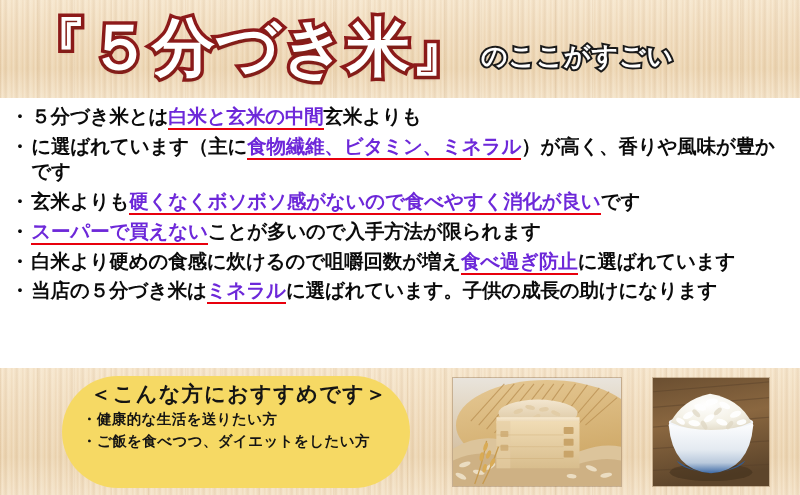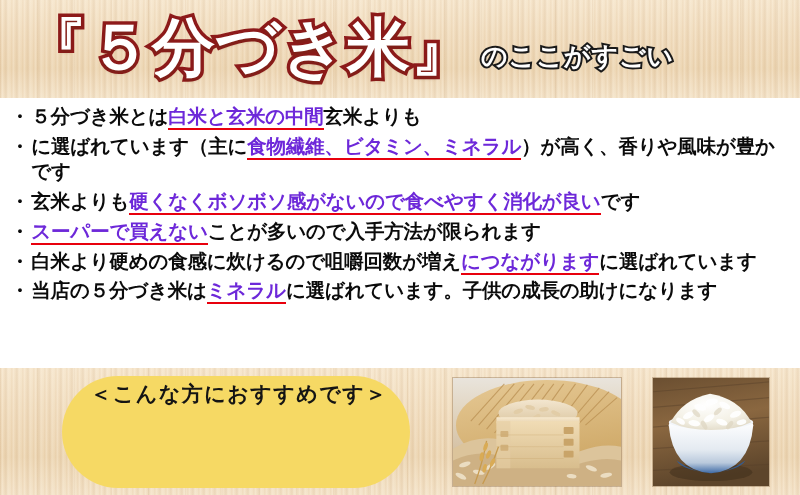--- a/index.html
+++ b/index.html
@@ -158,32 +158,34 @@
     <div class="bullet">
       <span class="dot">・</span>
       <span class="txt"><span>玄米よりも</span><span class="hl">硬くなくボソボソ感がないので食べやすく消化が良い</span><span>です</span></span>
     </div>
     <div class="bullet">
       <span class="dot">・</span>
       <span class="txt"><span class="hl">スーパーで買えない</span><span>ことが多いので入手方法が限られます</span></span>
     </div>
     <div class="bullet">
       <span class="dot">・</span>
-      <span class="txt"><span>白米より硬めの食感に炊けるので咀嚼回数が増え</span><span class="hl">につながります</span><span>に選ばれています</span></span>
+      <span class="txt"><span>白米より硬めの食感に炊けるので咀嚼回数が増え</span><span class="hl">食べ過ぎ防止</span><span>に選ばれています</span></span>
     </div>
     <div class="bullet">
       <span class="dot">・</span>
       <span class="txt"><span>当店の５分づき米は</span><span class="hl">ミネラル</span><span>に選ばれています。子供の成長の助けになります</span></span>
     </div>
   </div>
 
 <div id="footer" class="wood">
 
   <div id="reco-box">
     <div class="reco-title">＜こんな方におすすめです＞</div>
+    <div class="reco-line">・健康的な生活を送りたい方</div>
+    <div class="reco-line">・ご飯を食べつつ、ダイエットをしたい方</div>
   </div>
 
   <div class="photo" id="photo-raw-rice">
     <svg class="ph-svg" viewBox="0 0 170 110" preserveAspectRatio="none">
       <defs>
         <linearGradient id="bgRaw" x1="0" y1="0" x2="0" y2="1">
           <stop offset="0" stop-color="#e9e4dc"></stop>
           <stop offset="0.25" stop-color="#e3d8c6"></stop>
           <stop offset="1" stop-color="#cbb08a"></stop>
         </linearGradient>

